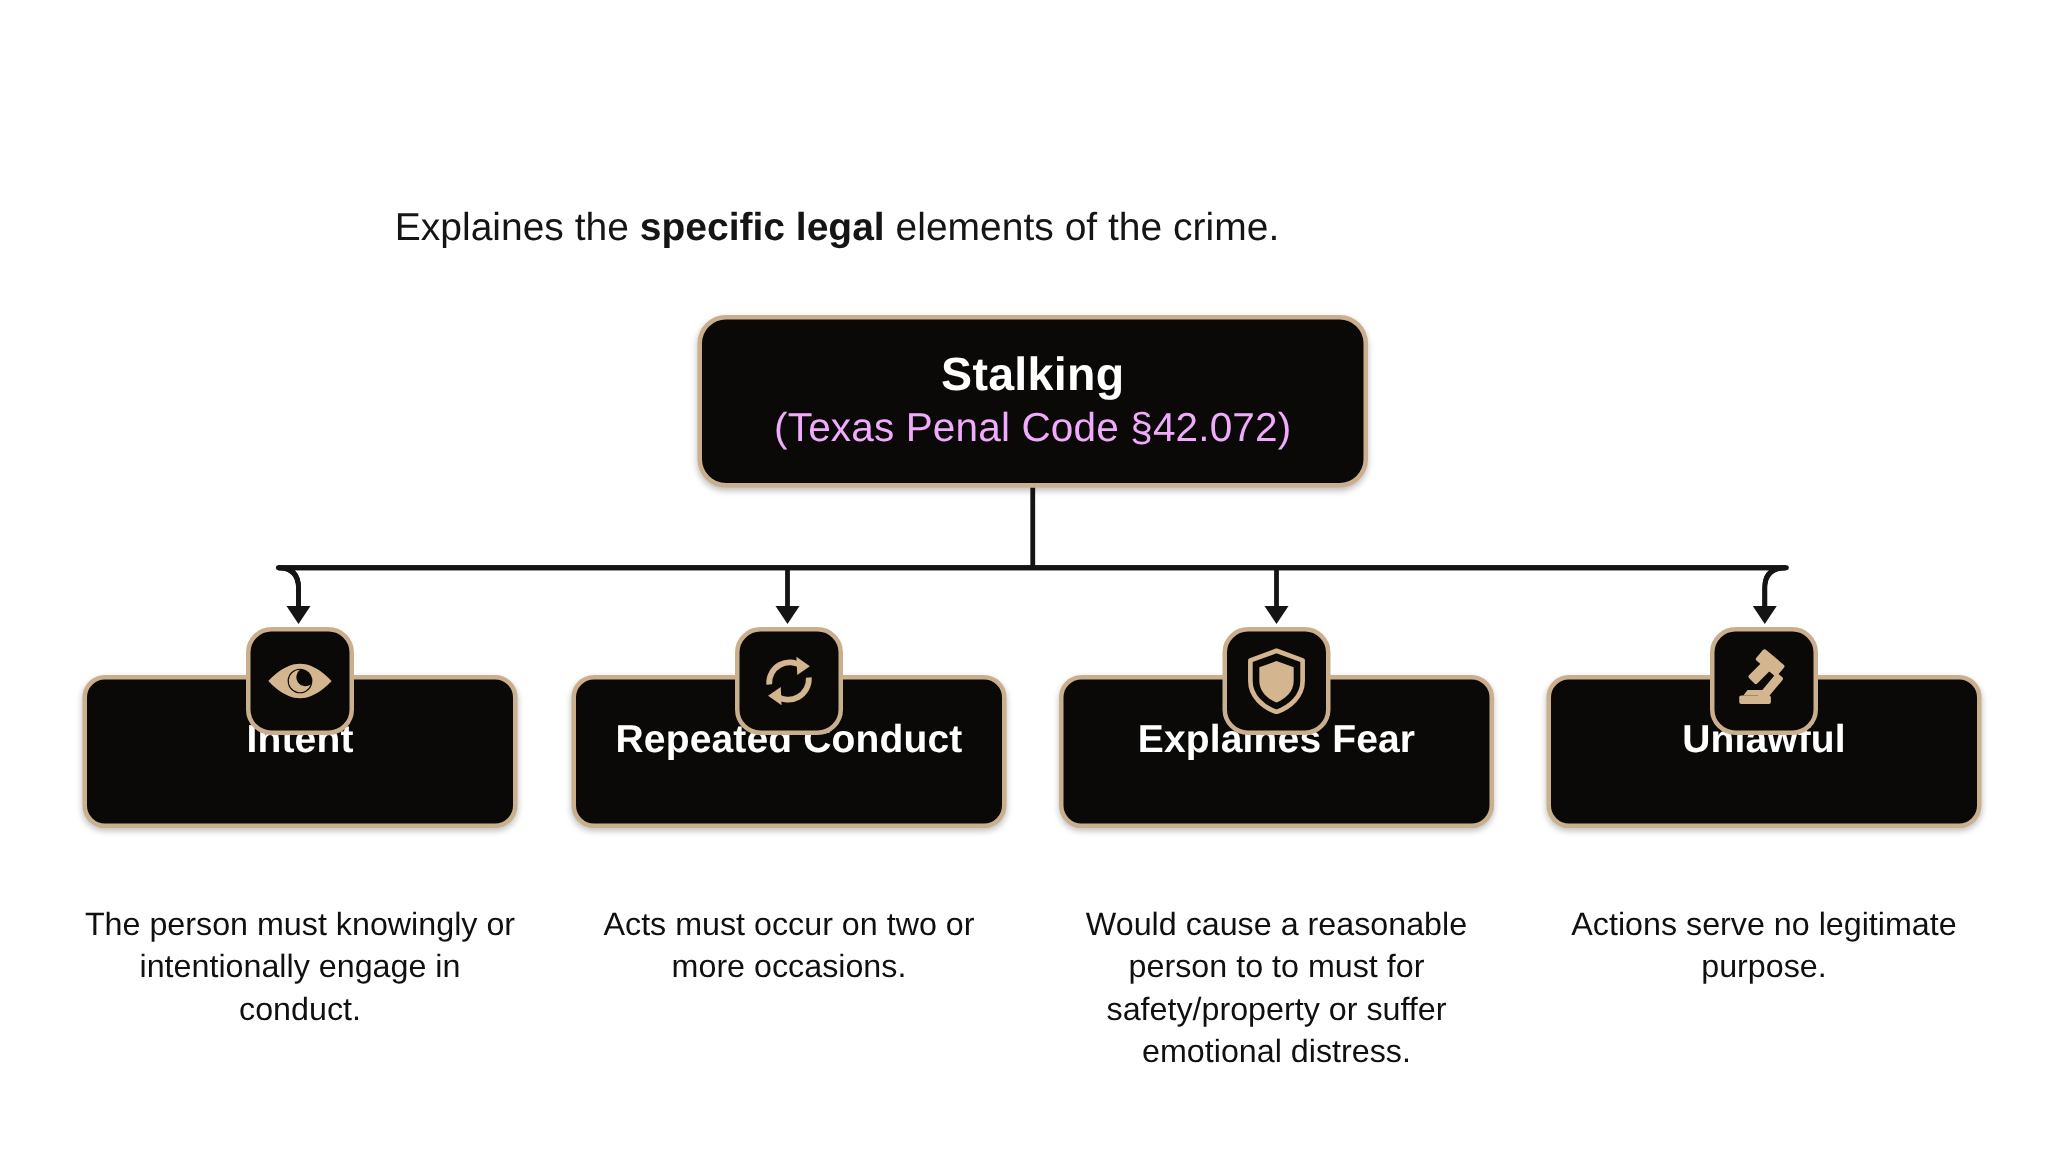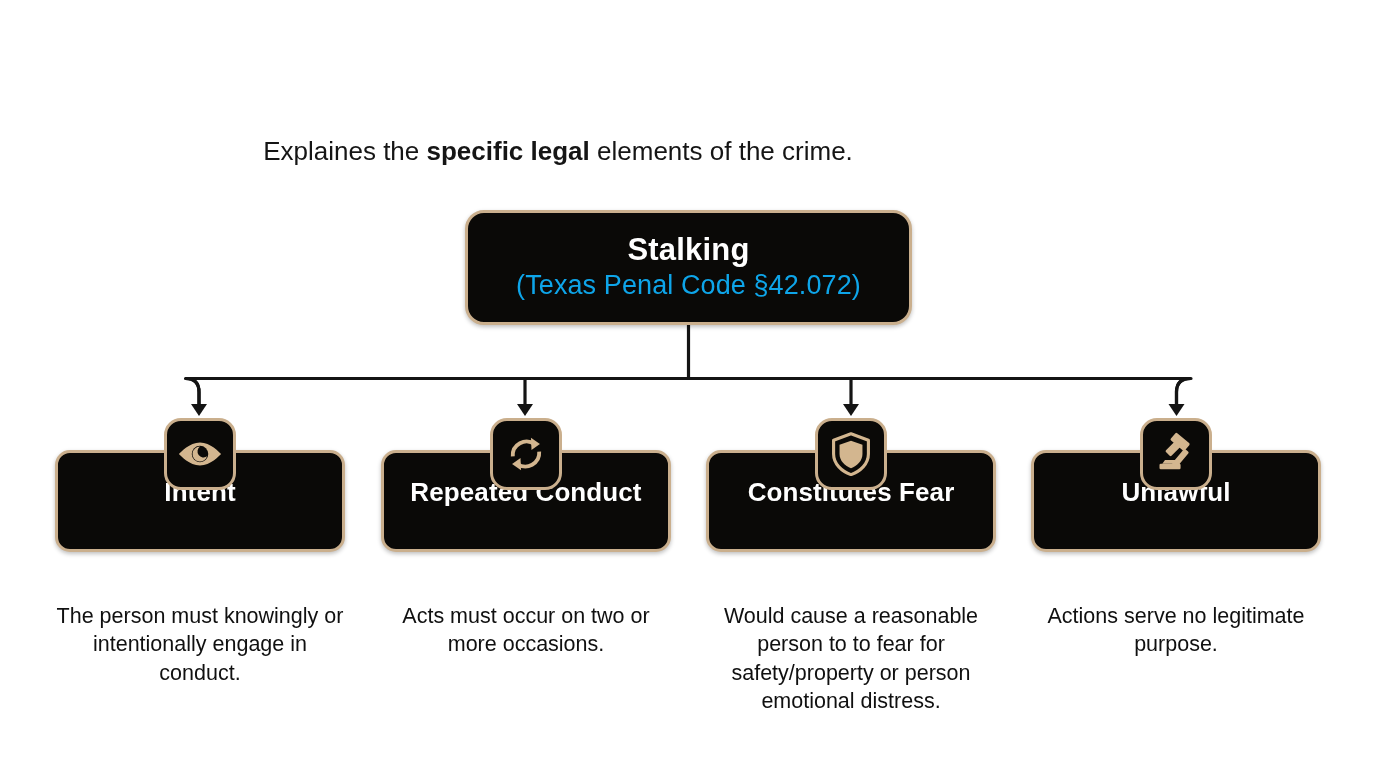--- a/index.html
+++ b/index.html
@@ -53,21 +53,21 @@
     box-shadow:0 2px 4px rgba(0,0,0,0.25);
   }
   .root-title{
     color:#ffffff;
     font-size:31px;
     font-weight:bold;
     line-height:1.1;
     letter-spacing:0.2px;
   }
   .root-sub{
-    color:#0ea5e9;
+    color:#f0abfc;
     font-size:27px;
     font-weight:normal;
     line-height:1.25;
     margin-top:2px;
     letter-spacing:0.1px;
   }
 
   
   #connectors{
     position:absolute;left:0;top:0;width:1376px;height:768px;
@@ -186,30 +186,30 @@
         <path d="M29.4 6.4 L39.2 13.2 L30.0 19.6 Z" fill="#d3b68f"></path>
         <path d="M38.4 21.5 A15 15 0 0 1 14.5 34.6" fill="none" stroke="#d3b68f" stroke-width="4.2" stroke-linecap="butt"></path>
         <path d="M18.6 41.6 L8.8 34.8 L18.0 28.4 Z" fill="#d3b68f"></path>
       </svg>
     </div>
   </div>
   <div class="node-desc" style="left:381px;width:290px;">Acts must occur on two or more occasions.</div>
 
   <div class="node" style="left:706px;">
     <div class="node-box">
-      <div class="node-label">Constitutes Fear</div>
+      <div class="node-label">Explaines Fear</div>
     </div>
     <div class="icon-tile">
       <svg width="42" height="44" viewBox="0 0 44 48">
         <path d="M22 2 L41 9 V24 C41 35 32 43 22 46.5 C12 43 3 35 3 24 V9 Z" fill="none" stroke="#d3b68f" stroke-width="3.4" stroke-linejoin="round"></path>
         <path d="M22 9.5 L34.5 14 V24 C34.5 31.5 28.6 37 22 39.6 C15.4 37 9.5 31.5 9.5 24 V14 Z" fill="#d3b68f"></path>
       </svg>
     </div>
   </div>
-  <div class="node-desc" style="left:706px;width:290px;">Would cause a reasonable person to to fear for safety/property or person emotional distress.</div>
+  <div class="node-desc" style="left:706px;width:290px;">Would cause a reasonable person to to must for safety/property or suffer emotional distress.</div>
 
   <div class="node" style="left:1031px;">
     <div class="node-box">
       <div class="node-label">Unlawful</div>
     </div>
     <div class="icon-tile">
       <svg width="44" height="44" viewBox="0 0 48 48">
         <g fill="#d3b68f">
 
           <rect x="18.5" y="5.5" width="20" height="10.5" rx="1.6" transform="rotate(40 28.5 10.7)"></rect>

